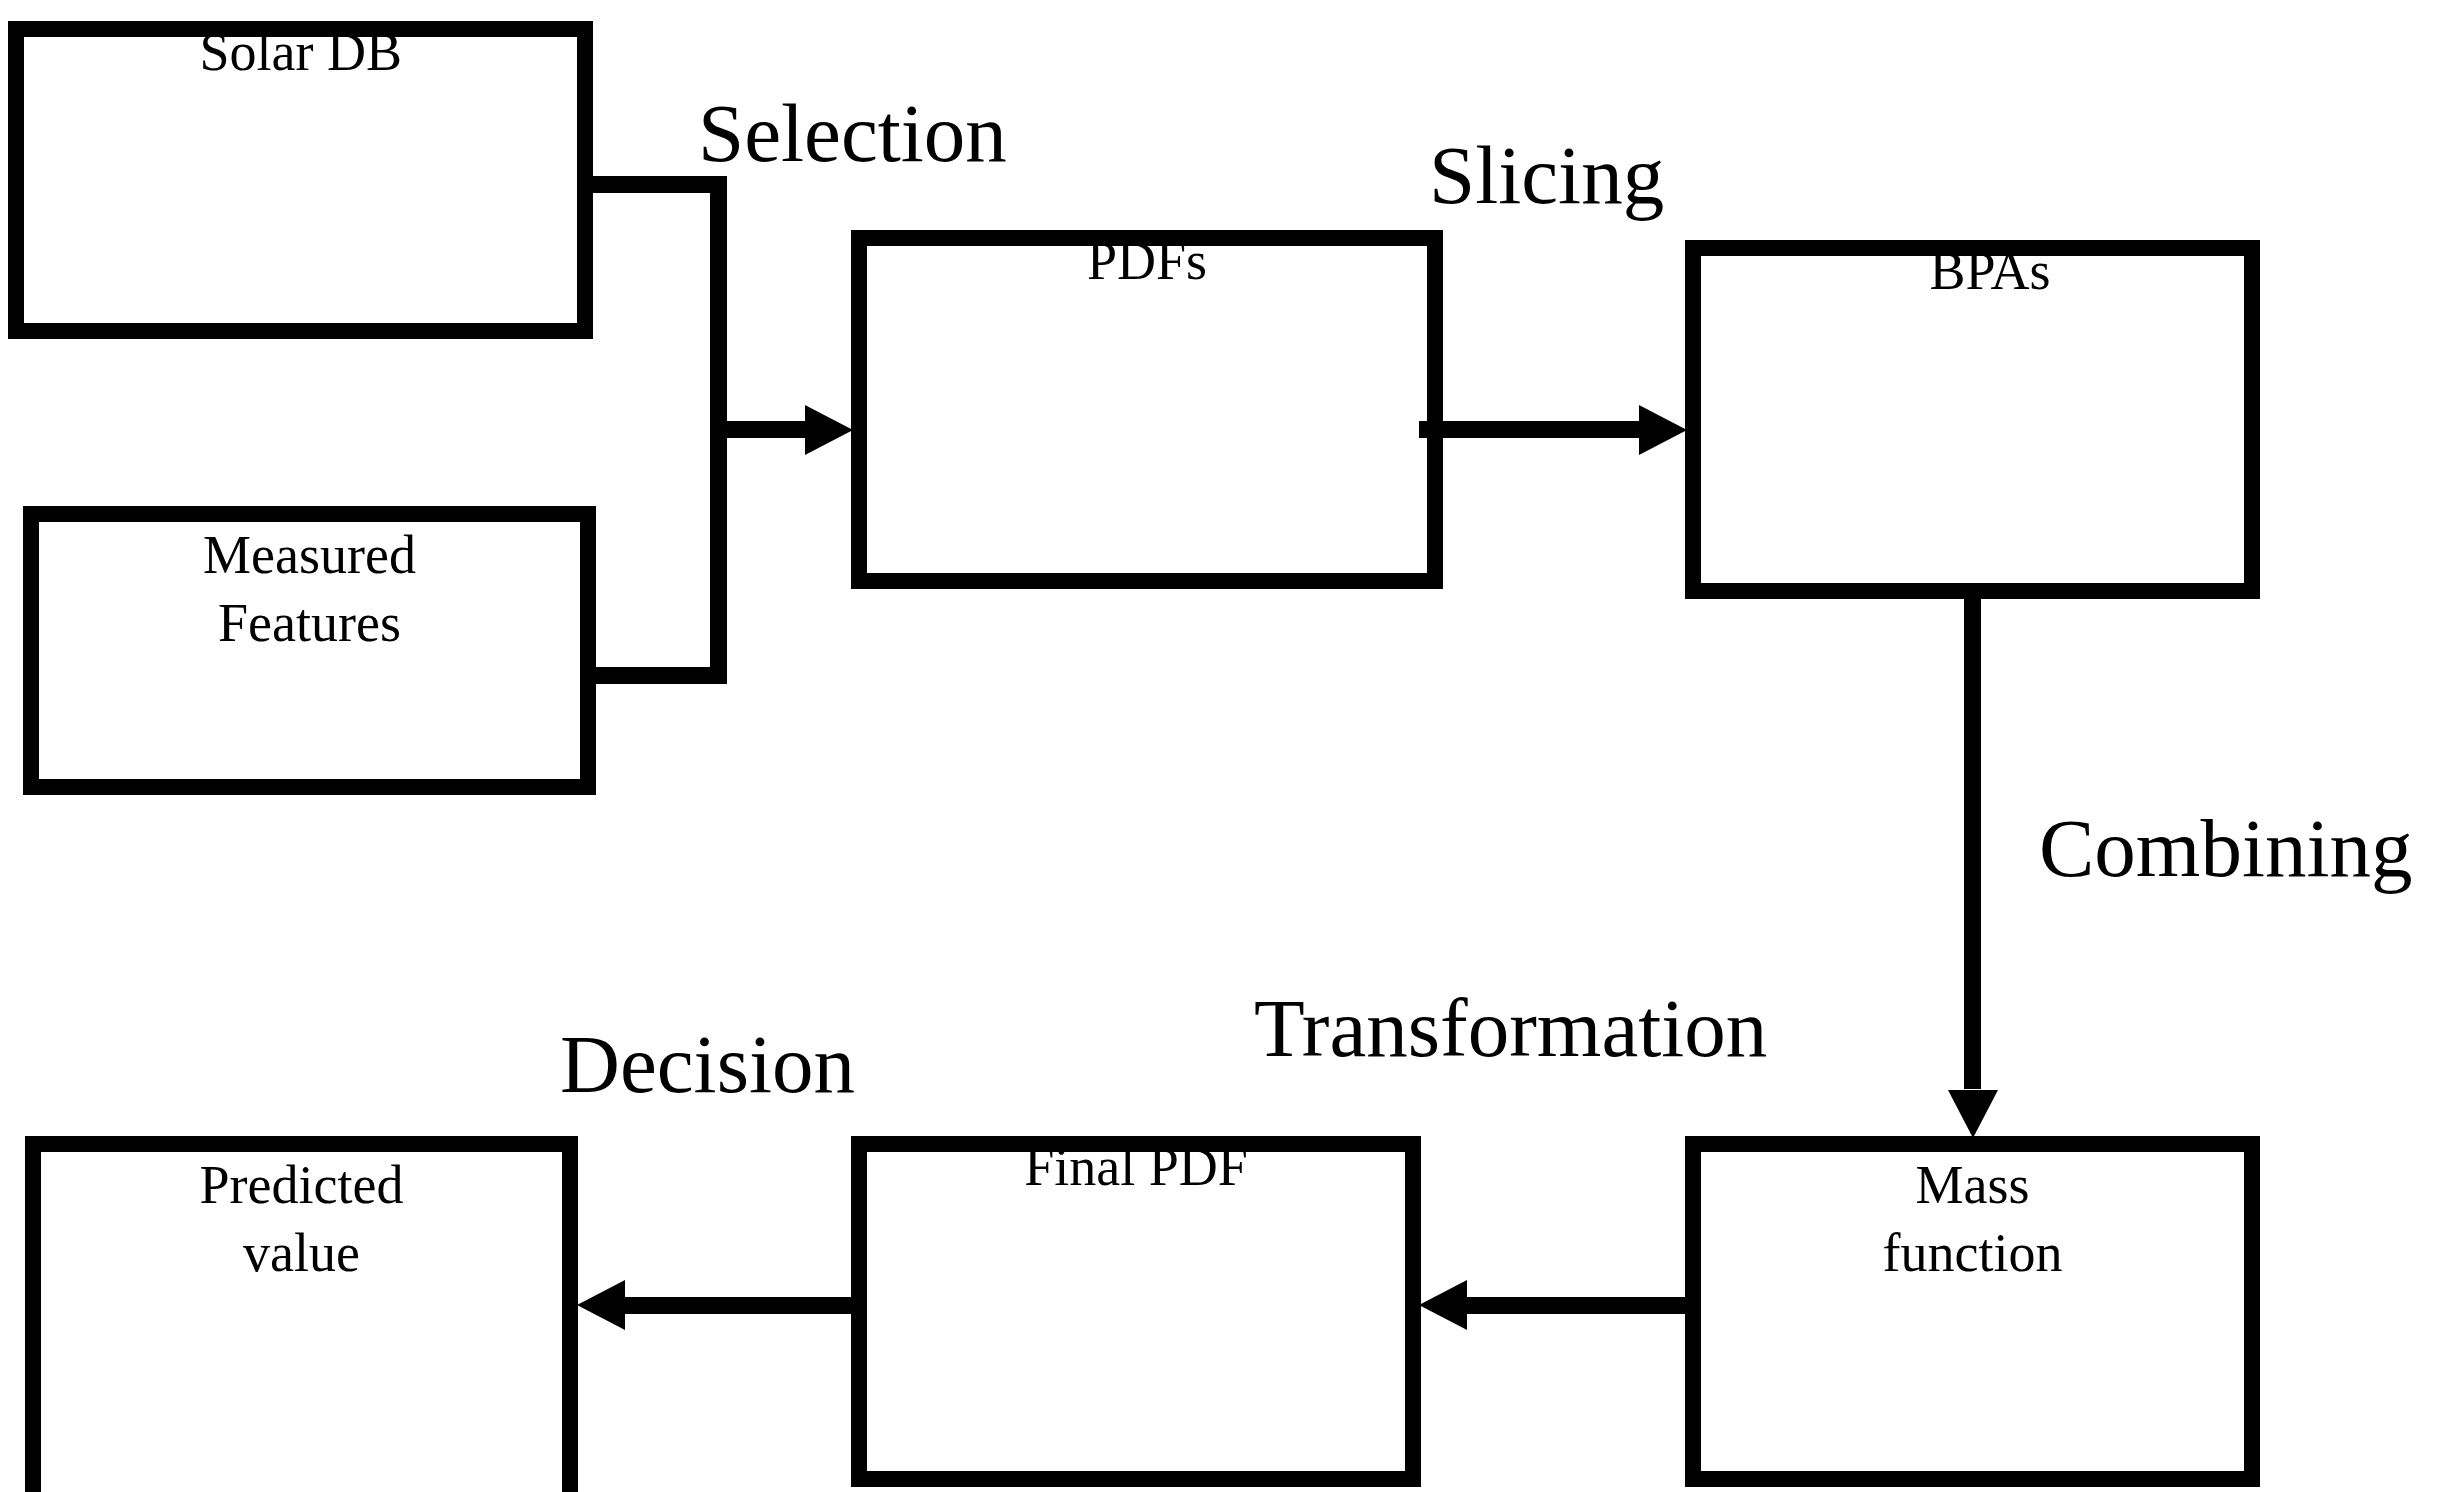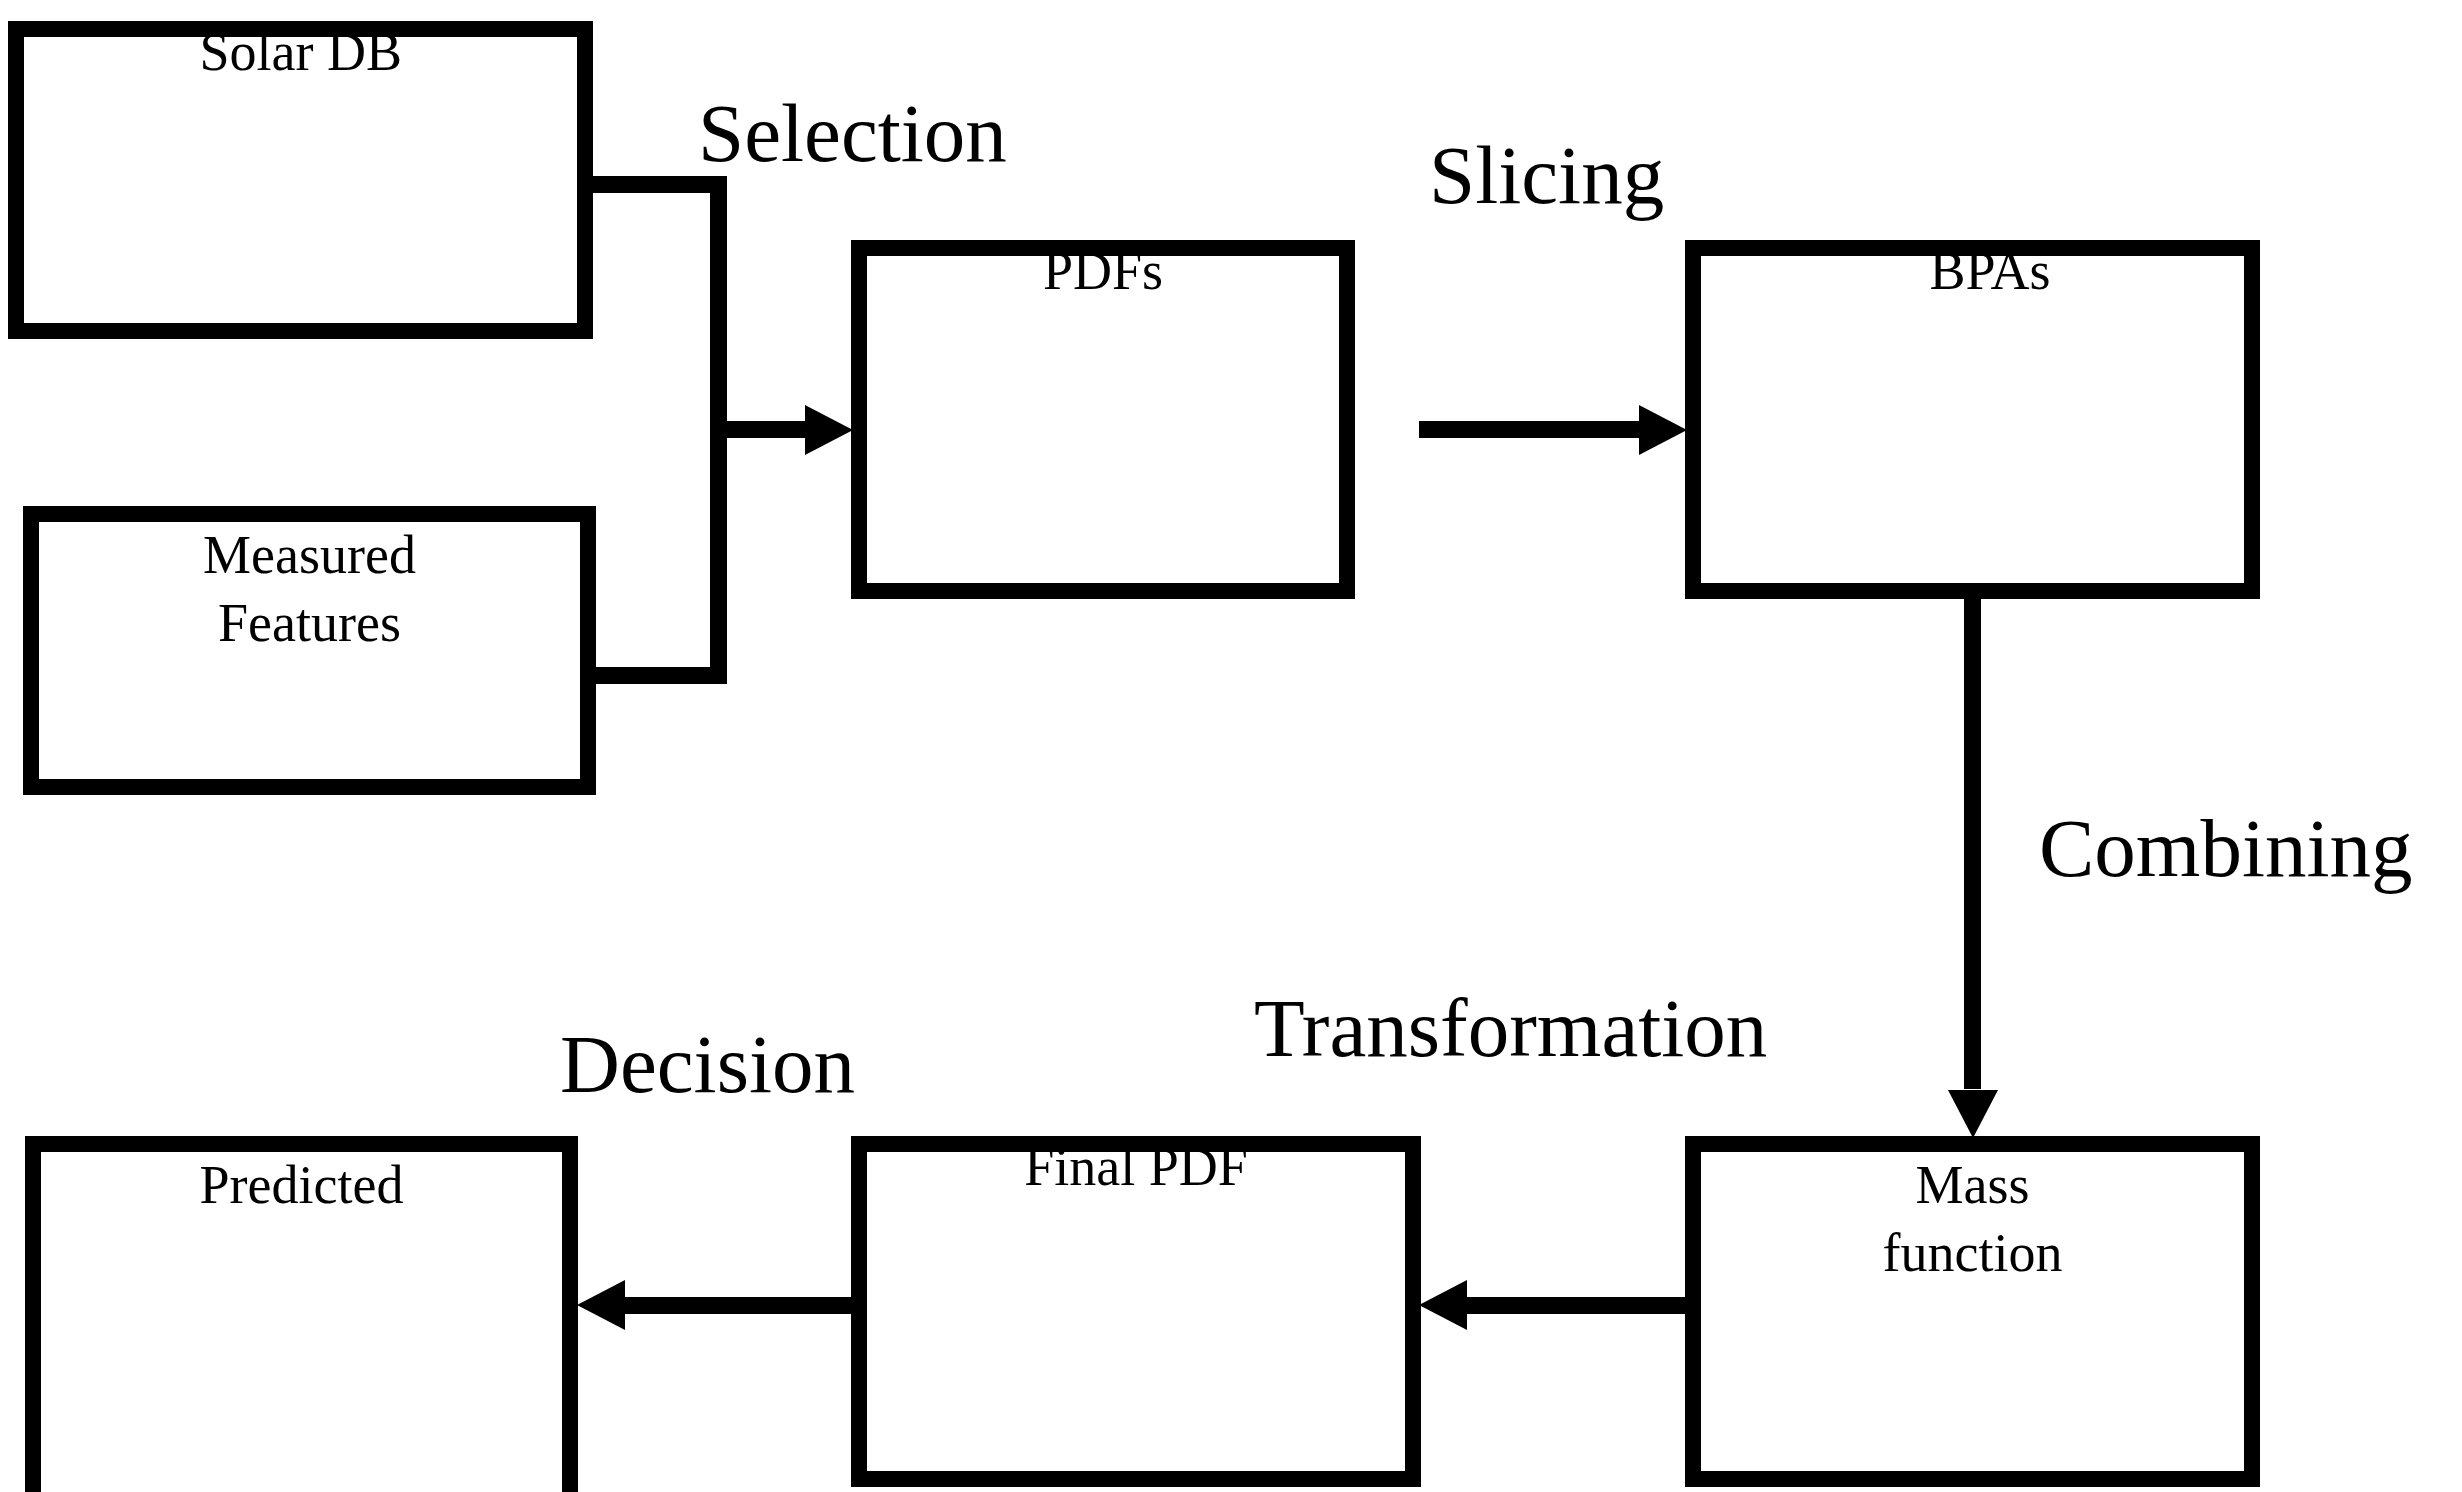--- a/index.html
+++ b/index.html
@@ -61,21 +61,21 @@
   }
   .ah-down {
     border-left: 25px solid transparent;
     border-right: 25px solid transparent;
     border-top: 48px solid #000000;
   }
 
   
   #box-solar-db        { left: 8.3px;   top: 20.7px;   width: 585px; height: 318px; }
   #box-measured-features { left: 23px; top: 506px;  width: 573px; height: 289px; }
-  #box-pdfs            { left: 851px; top: 240px;  width: 504px; height: 359px; }
+  #box-pdfs            { left: 851px; top: 230px;  width: 592px; height: 359px; }
   #box-bpas            { left: 1685px; top: 240px;  width: 575px; height: 359px; padding-left: 35px; }
   #box-mass-function   { left: 1685px; top: 1136px; width: 575px; height: 351px; }
   #box-final-pdf       { left: 851px; top: 1136px; width: 570px; height: 351px; }
   #box-predicted-value { left: 25px;   top: 1136px; width: 553px; height: 437px; }
 
   
   #conn-solar-out   { left: 578px; top: 176px; width: 149px; height: 16.5px; }
   #conn-mf-out      { left: 582px; top: 667px; width: 145px; height: 16.5px; }
   #conn-junction    { left: 710px; top: 176px; width: 16.5px;  height: 507px; }
 
@@ -127,20 +127,21 @@
     <span>Mass</span>
     <span>function</span>
   </div>
 
   <div class="node" id="box-final-pdf">
     <span class="single">Final PDF</span>
   </div>
 
   <div class="node" id="box-predicted-value">
     <span>Predicted</span>
+    <span>value</span>
   </div>
 
   <div class="line" id="conn-solar-out"></div>
   <div class="line" id="conn-mf-out"></div>
   <div class="line" id="conn-junction"></div>
 
   <div class="line" id="shaft-junction-pdfs"></div>
   <div class="arrowhead ah-right" id="head-junction-pdfs"></div>
 
   <div class="line" id="shaft-pdfs-bpas"></div>

